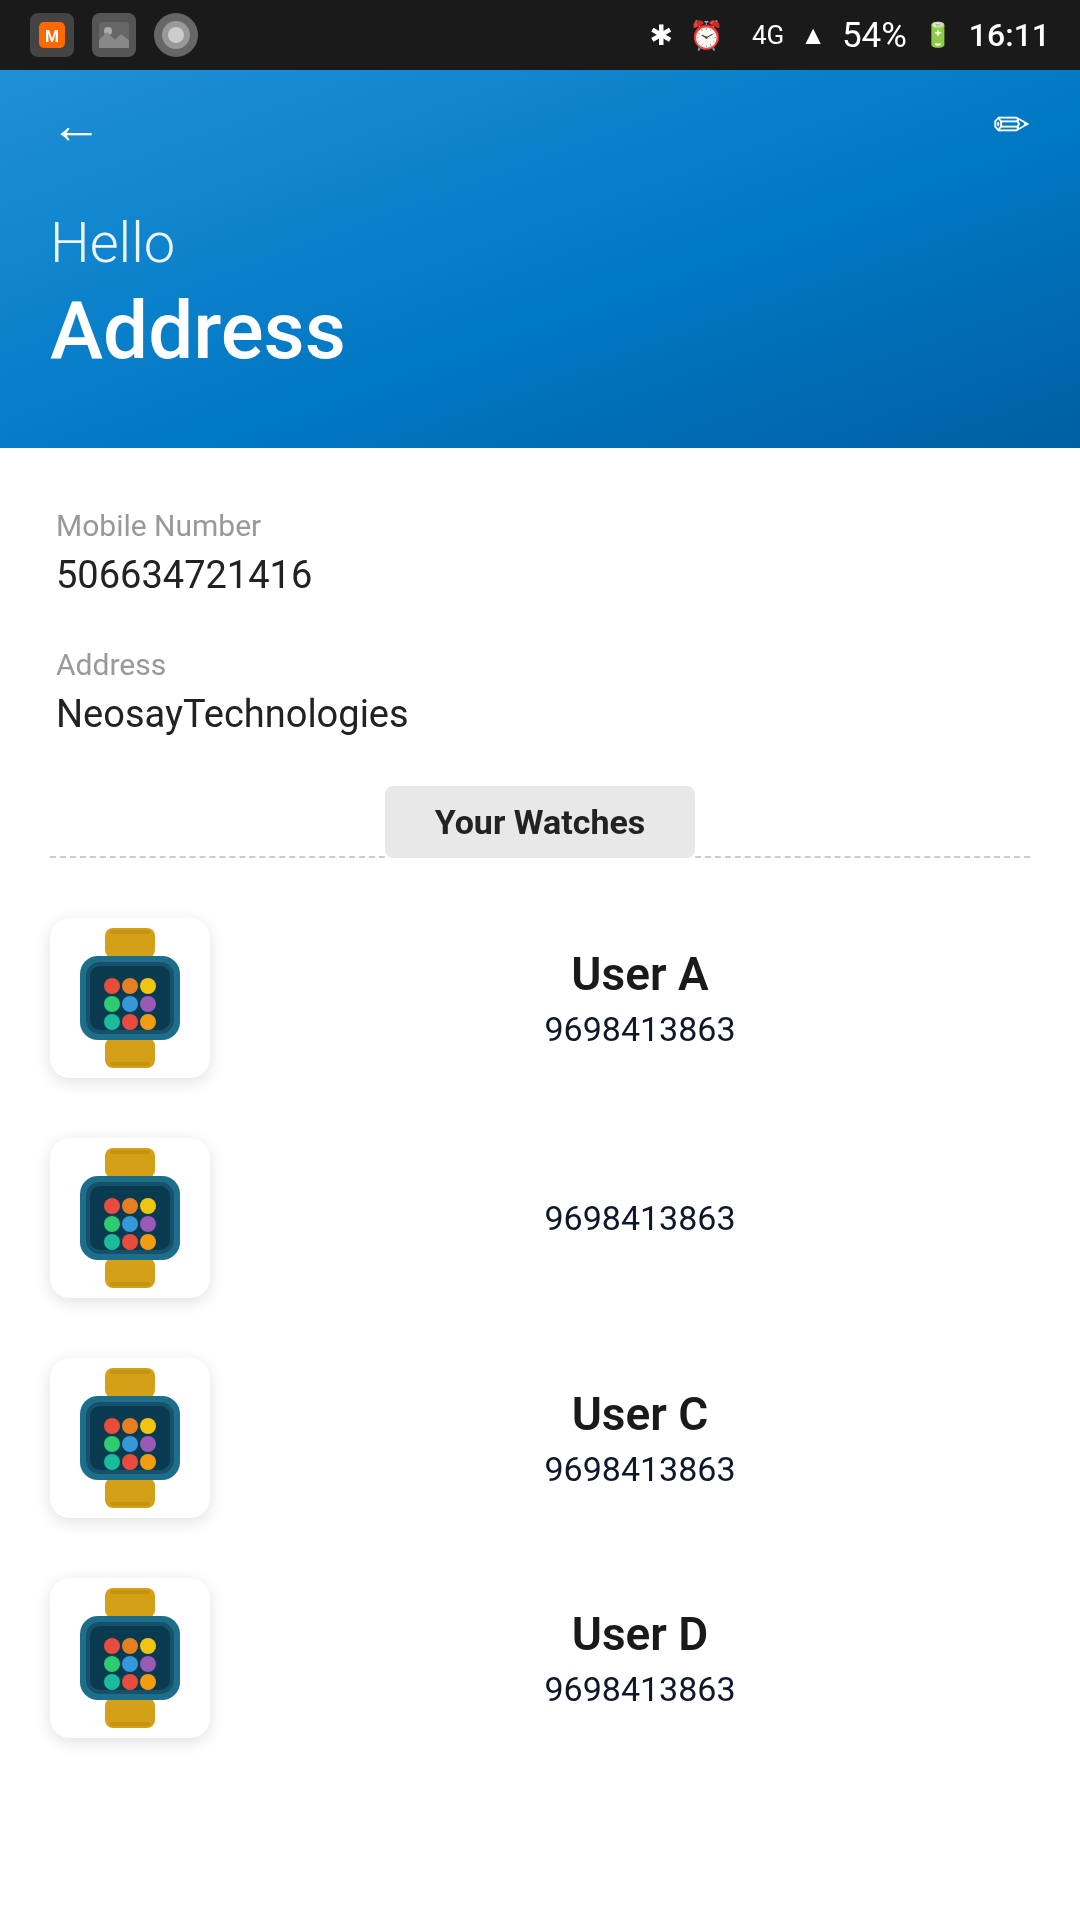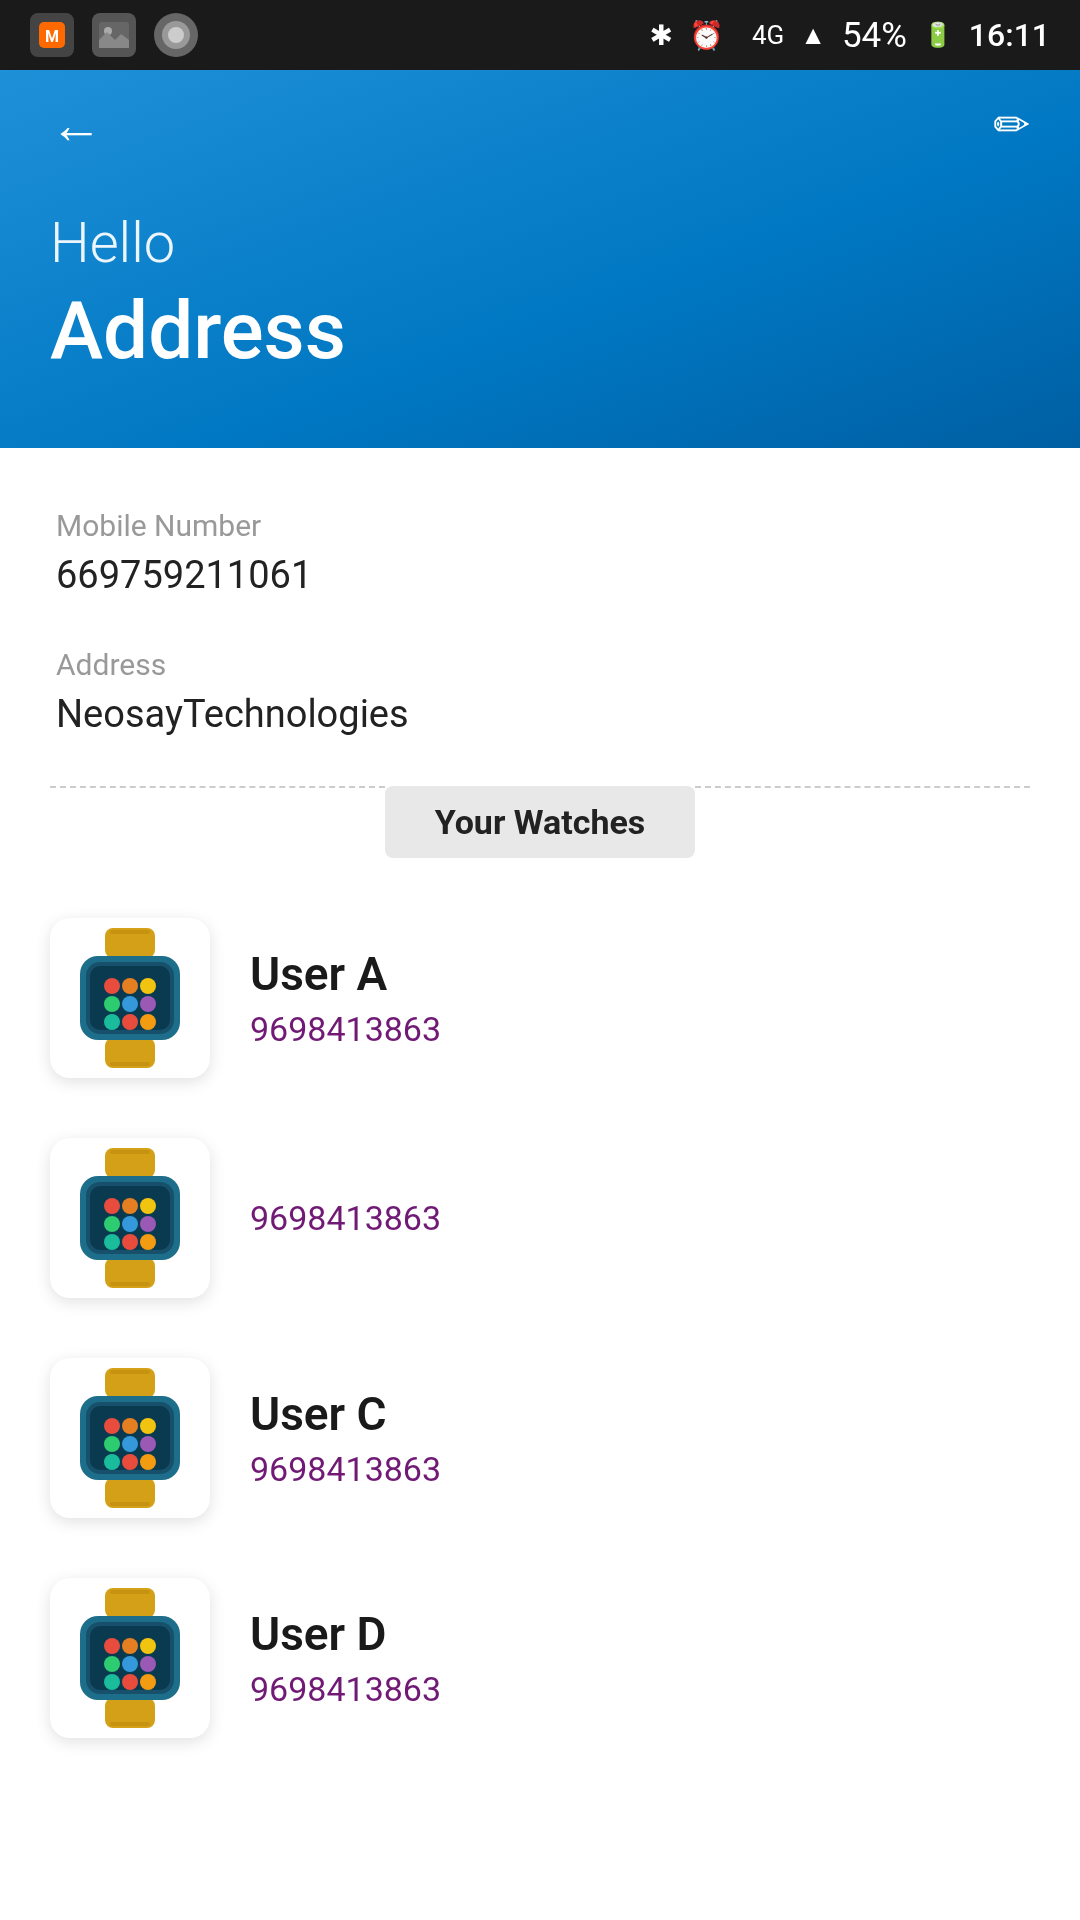--- a/index.html
+++ b/index.html
@@ -106,21 +106,21 @@
     .field-value {
       font-size: 38px;
       color: #222;
       font-weight: 400;
       margin-bottom: 50px;
     }
 
     
     .section-divider {
       display: flex;
-      align-items: flex-start;
+      align-items: flex-end;
       margin: 20px 50px 60px 50px;
     }
     .divider-line {
       flex: 1;
       border: none;
       border-top: 2.5px dashed #ccc;
     }
     .divider-label-wrap {
       background: #e8e8e8;
       border-radius: 8px;
@@ -136,20 +136,21 @@
 
     
     .watch-list {
       padding: 0 50px;
     }
     .watch-item {
       display: flex;
       align-items: center;
       margin-bottom: 60px;
       cursor: pointer;
+      text-align: center;
     }
     .watch-avatar {
       width: 160px;
       height: 160px;
       border-radius: 20px;
       background: #fff;
       box-shadow: 0 4px 16px rgba(0,0,0,0.12);
       display: flex;
       align-items: center;
       justify-content: center;
@@ -165,21 +166,21 @@
       flex: 1;
     }
     .watch-username {
       font-size: 46px;
       font-weight: 600;
       color: #1a1a1a;
       margin-bottom: 8px;
     }
     .watch-phone {
       font-size: 34px;
-      color: #701a75;
+      color: #0f172a;
     }
   </style>
 </head>
 <body>
 
 <div class="status-bar">
   <div class="status-bar-left">
     <div class="status-icon">
       <svg width="30" height="30" viewBox="0 0 30 30" fill="none">
         <rect x="2" y="2" width="26" height="26" rx="5" fill="#ff6900"></rect>
@@ -215,21 +216,21 @@
   <div class="header-top">
     <div class="back-button">←</div>
     <div class="edit-button">✏</div>
   </div>
   <div class="greeting">Hello</div>
   <div class="username">Address</div>
 </div>
 
 <div class="profile-section">
   <div class="field-label">Mobile Number</div>
-  <div class="field-value">669759211061</div>
+  <div class="field-value">506634721416</div>
 
   <div class="field-label">Address</div>
   <div class="field-value">NeosayTechnologies</div>
 </div>
 
 <div class="section-divider">
   <hr class="divider-line">
   <div class="divider-label-wrap">
     <span class="divider-label">Your Watches</span>
   </div>

